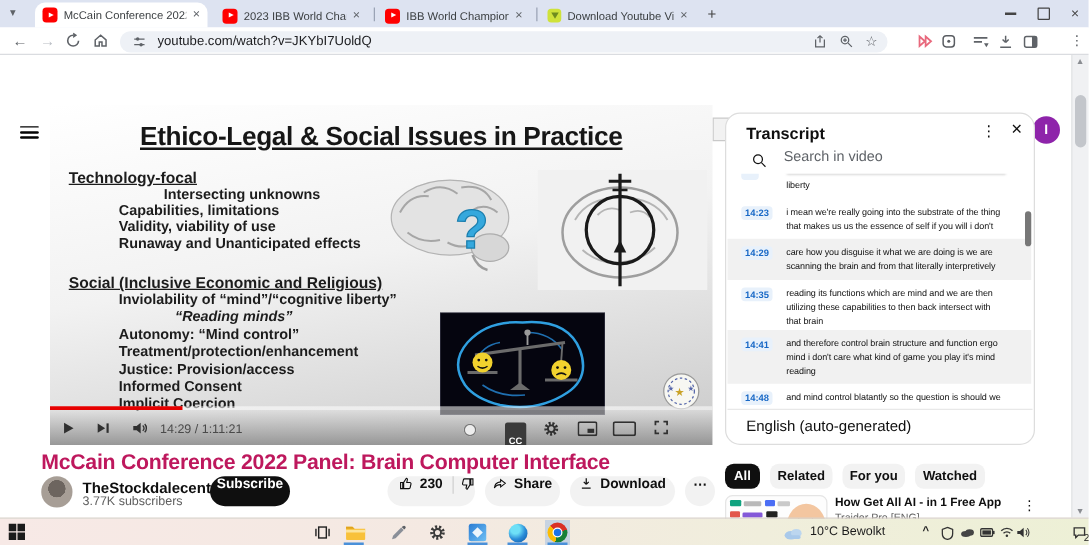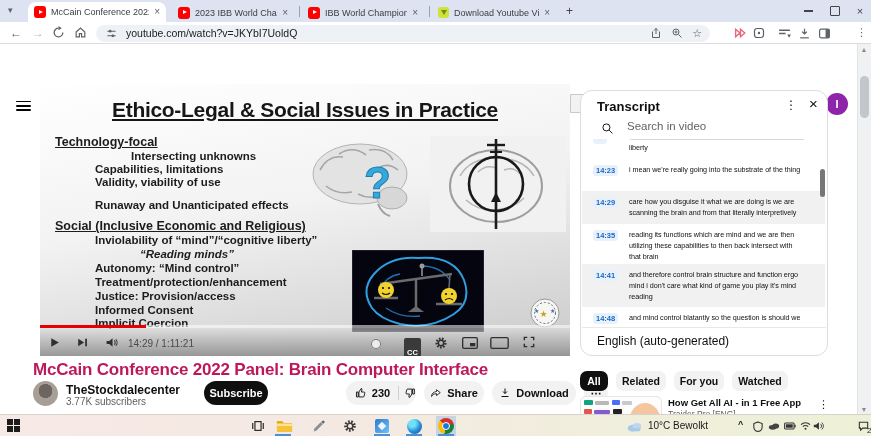--- a/index.html
+++ b/index.html
@@ -56,21 +56,21 @@
   .timetxt{font-size:10px;color:#4a4a4a;white-space:nowrap;}
   .ccbox{width:17px;height:28px;background:#3a3a3a;border-radius:2px;color:#fff;font-size:7.5px;font-weight:bold;display:flex;align-items:center;justify-content:center;}
   .autop{width:22px;height:12px;border-radius:6px;background:#9b9b9b;position:relative;}
   .autop::after{content:"";position:absolute;left:1px;top:1px;width:10px;height:10px;border-radius:50%;background:#ededed;box-shadow:inset 0 0 0 1px #777;}
 
   
   .vtitle{left:33px;top:360px;width:530px;font-size:17px;font-weight:bold;color:#be185d;letter-spacing:-0.2px;}
   .chavatar{left:33px;top:381px;width:25px;height:25px;border-radius:50%;background:radial-gradient(circle at 50% 40%,#6d655f 0 35%,#a79e96 36% 100%);}
   .chname{font-size:12px;font-weight:bold;color:#0f0f0f;}
   .chsubs{font-size:10px;color:#606060;}
-  .pill{height:24px;border-radius:12px;background:#f2f2f2;display:flex;align-items:center;justify-content:center;gap:5px;color:#0f0f0f;font-size:11px;font-weight:bold;box-sizing:border-box;margin-left:36px;}
+  .pill{height:24px;border-radius:12px;background:#f2f2f2;display:flex;justify-content:center;gap:5px;color:#0f0f0f;font-size:11px;font-weight:bold;box-sizing:border-box;}
   .subscribe{background:#0f0f0f;color:#fff;font-weight:bold;font-size:11px;}
 
   
   .tpanel{left:580px;top:90px;width:248px;height:266px;border:1px solid #ddd;border-radius:12px;box-sizing:border-box;background:#fff;overflow:hidden;}
   .ttitle{font-size:13px;font-weight:bold;color:#0f0f0f;}
   .t-chip{background:#e8f1fb;color:#1868c6;font-size:7.5px;font-weight:bold;border-radius:3px;padding:1.5px 3px;line-height:8px;}
   .t-line{font-size:7.2px;letter-spacing:-0.05px;line-height:11px;color:#111;white-space:nowrap;}
   .t-hl{background:#f1f1f1;}
   .blurline{height:5px;background:#b9b9b9;opacity:.55;border-radius:2px;filter:blur(.7px);}
   .tfoot{font-size:12px;color:#0f0f0f;}
@@ -259,21 +259,21 @@
   <div class="abs avatar" style="left:826px;top:49px;width:22px;height:22px;font-size:11px;">I</div>
 </div>
 
 <div class="abs player">
   <div class="abs slide-title">Ethico-Legal &amp; Social Issues in Practice</div>
 
   <div class="abs sl-h" style="left:15px;top:51px;">Technology-focal</div>
   <div class="abs sl-i" style="left:55px;top:66px;padding-left:36px;">Intersecting unknowns</div>
   <div class="abs sl-i" style="left:55px;top:79px;">Capabilities, limitations</div>
   <div class="abs sl-i" style="left:55px;top:92px;">Validity, viability of use</div>
-  <div class="abs sl-i" style="left:55px;top:115px;">Runaway and Unanticipated effects</div>
+  <div class="abs sl-i" style="left:55px;top:105px;">Runaway and Unanticipated effects</div>
 
   <div class="abs sl-i" style="left:55px;top:150px;">Inviolability of “mind”/“cognitive liberty”</div>
   <div class="abs sl-h" style="left:15px;top:135px;">Social (Inclusive Economic and Religious)</div>
   <div class="abs sl-i italic" style="left:100px;top:164px;">“Reading minds”</div>
   <div class="abs sl-i" style="left:55px;top:192px;">Treatment/protection/enhancement</div>
   <div class="abs sl-i" style="left:55px;top:178px;">Autonomy: “Mind control”</div>
   <div class="abs sl-i" style="left:55px;top:206px;">Justice: Provision/access</div>
   <div class="abs sl-i" style="left:55px;top:220px;">Informed Consent</div>
   <div class="abs sl-i" style="left:55px;top:233px;">Implicit Coercion</div>
 
@@ -441,20 +441,21 @@
   <input class="abs" style="left: 46px; top: 29px; width: 150px; font-size: 11.5px; color: rgb(15, 15, 15);" placeholder="Search in video">
 
   <div class="abs" style="left:0;top:48px;width:246px;height:186px;overflow:hidden;">
 
     <div class="abs t-chip" style="left:12px;top:-6px;">​&nbsp;&nbsp;&nbsp;&nbsp;</div>
     <div class="abs blurline" style="left:48px;top:-4px;width:176px;"></div>
     <div class="abs t-line" style="left:48px;top:3px;">liberty</div>
 
     <div class="abs t-chip" style="left:12px;top:26px;">14:23</div>
     <div class="abs t-line" style="left:48px;top:25px;">i mean we're really going into the substrate of the thing</div>
+    <div class="abs t-line" style="left:48px;top:36px;">that makes us us the essence of self if you will i don't</div>
 
     <div class="abs t-hl" style="left:1px;top:52px;width:243px;height:33px;"></div>
     <div class="abs t-chip" style="left:12px;top:58px;">14:29</div>
     <div class="abs t-line" style="left:48px;top:57px;">care how you disguise it what we are doing is we are</div>
     <div class="abs t-line" style="left:48px;top:68px;">scanning the brain and from that literally interpretively</div>
 
     <div class="abs t-chip" style="left:12px;top:91px;">14:35</div>
     <div class="abs t-line" style="left:48px;top:90px;">reading its functions which are mind and we are then</div>
     <div class="abs t-line" style="left:48px;top:101px;">utilizing these capabilities to then back intersect with</div>
     <div class="abs t-line" style="left:48px;top:112px;">that brain</div>

